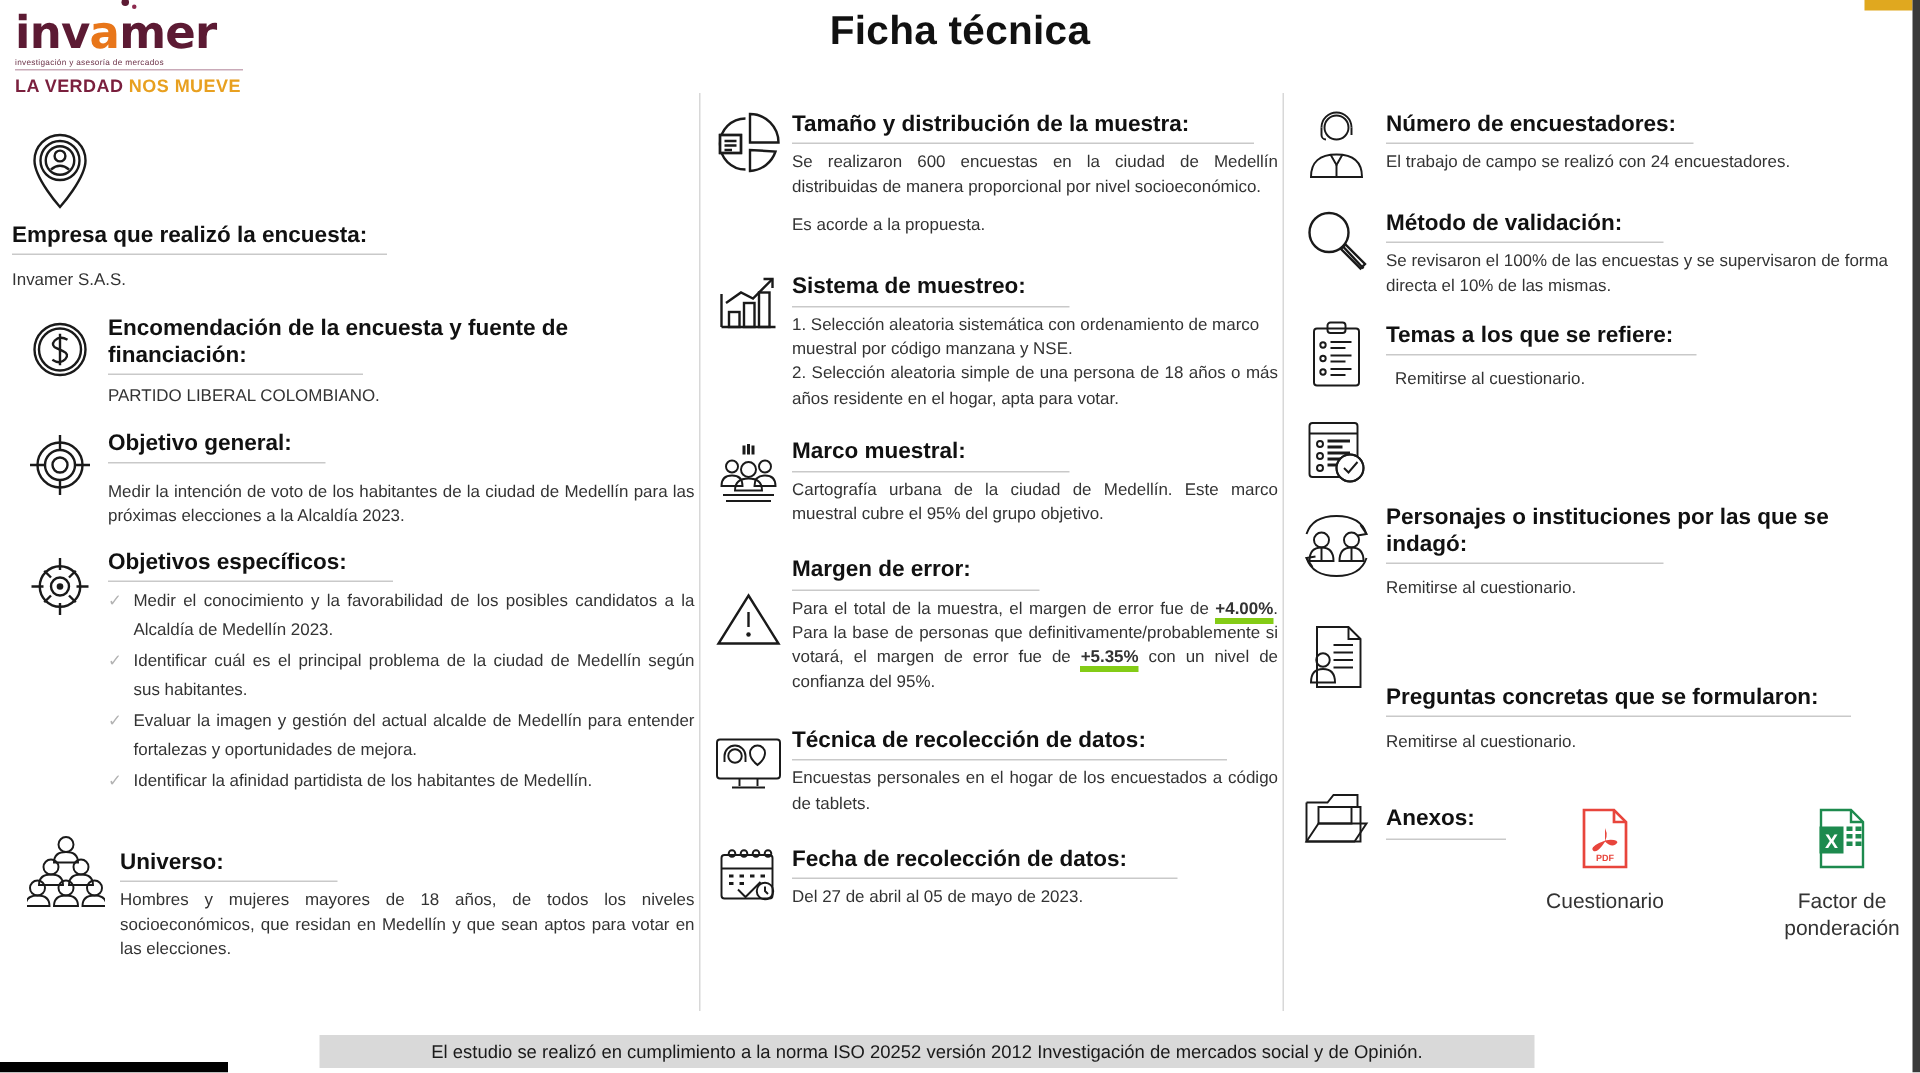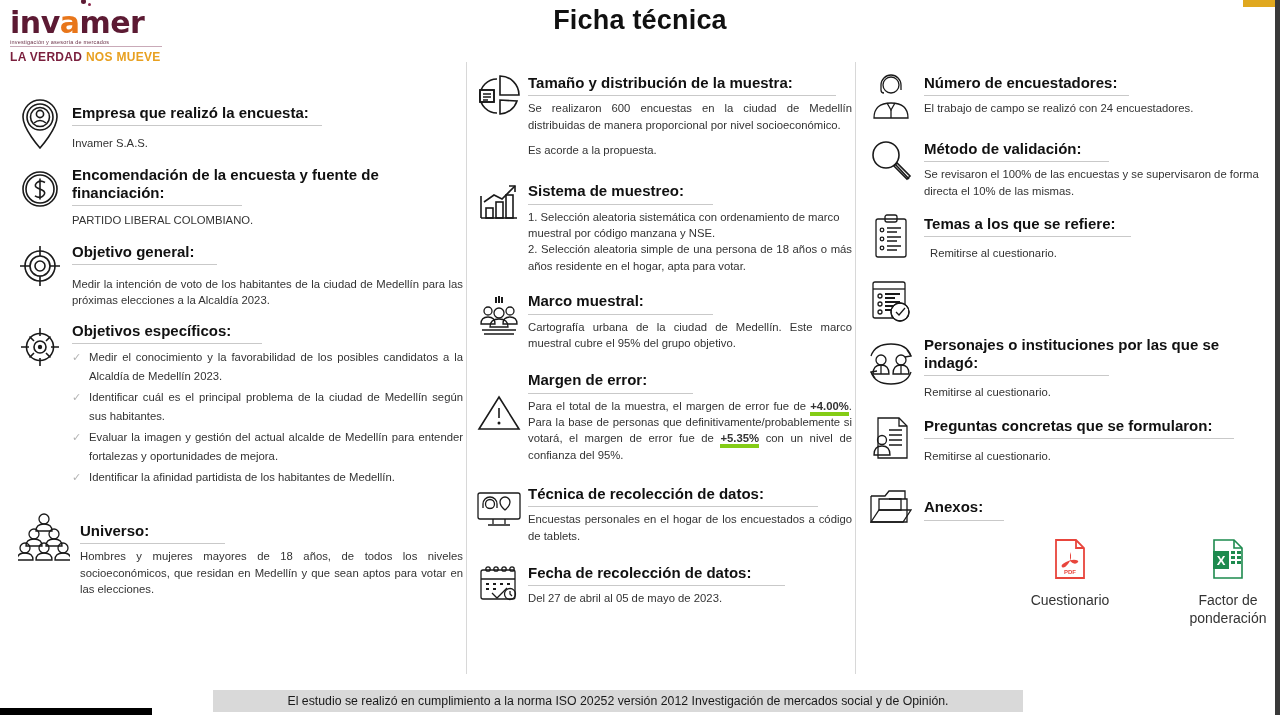--- a/index.html
+++ b/index.html
@@ -177,21 +177,21 @@
     </div>
   </div>
 
   <div class="page-title">Ficha técnica</div>
 
   <div class="divider d1"></div>
   <div class="divider d2"></div>
 
   <div class="col col-left">
 
-    <div class="entry" style="margin-top:34px;">
+    <div class="entry" style="margin-top:24px;flex-direction:column;">
       <div class="entry-icon" style="width:64px;">
         <svg class="ic" width="44" height="52" viewBox="0 0 44 52">
           <path d="M22 50 C22 50 39 31 39 19 A17 17 0 1 0 5 19 C5 31 22 50 22 50 Z"></path>
           <circle cx="22" cy="19" r="13"></circle>
           <circle cx="22" cy="19" r="9.5"></circle>
           <circle cx="22" cy="16" r="3.6"></circle>
           <path d="M16 25 q6 -5 12 0"></path>
         </svg>
       </div>
       <div class="entry-body" style="padding-top:8px;">
@@ -496,21 +496,21 @@
     <div class="entry" style="margin-top:12px;">
       <div class="entry-icon" style="width:66px;padding-top:2px;">
         <svg class="ic thin" width="44" height="46" viewBox="0 0 44 46">
           <path d="M9 3 H30 L38 11 V43 H9 Z"></path>
           <path d="M30 3 V11 H38"></path>
           <path d="M20 15 H33 M20 20 H33 M20 25 H33 M20 30 H33"></path>
           <circle cx="13" cy="25" r="4.5"></circle>
           <path d="M5 40 q0 -9 8 -9 q8 0 8 9 Z"></path>
         </svg>
       </div>
-      <div class="entry-body" style="padding-top:4px;">
+      <div class="entry-body" style="padding-top:4px;margin-top:39px;">
         <div class="sec-heading">Preguntas concretas que se formularon:</div>
         <div class="heading-rule" style="width:310px;"></div>
         <p class="body-text nj" style="margin-top:9px;">Remitirse al cuestionario.</p>
       </div>
     </div>
 
 
     <div class="entry" style="margin-top:18px;">
       <div class="entry-icon" style="width:66px;padding-top:2px;">
         <svg class="ic thin" width="48" height="44" viewBox="0 0 48 44">

